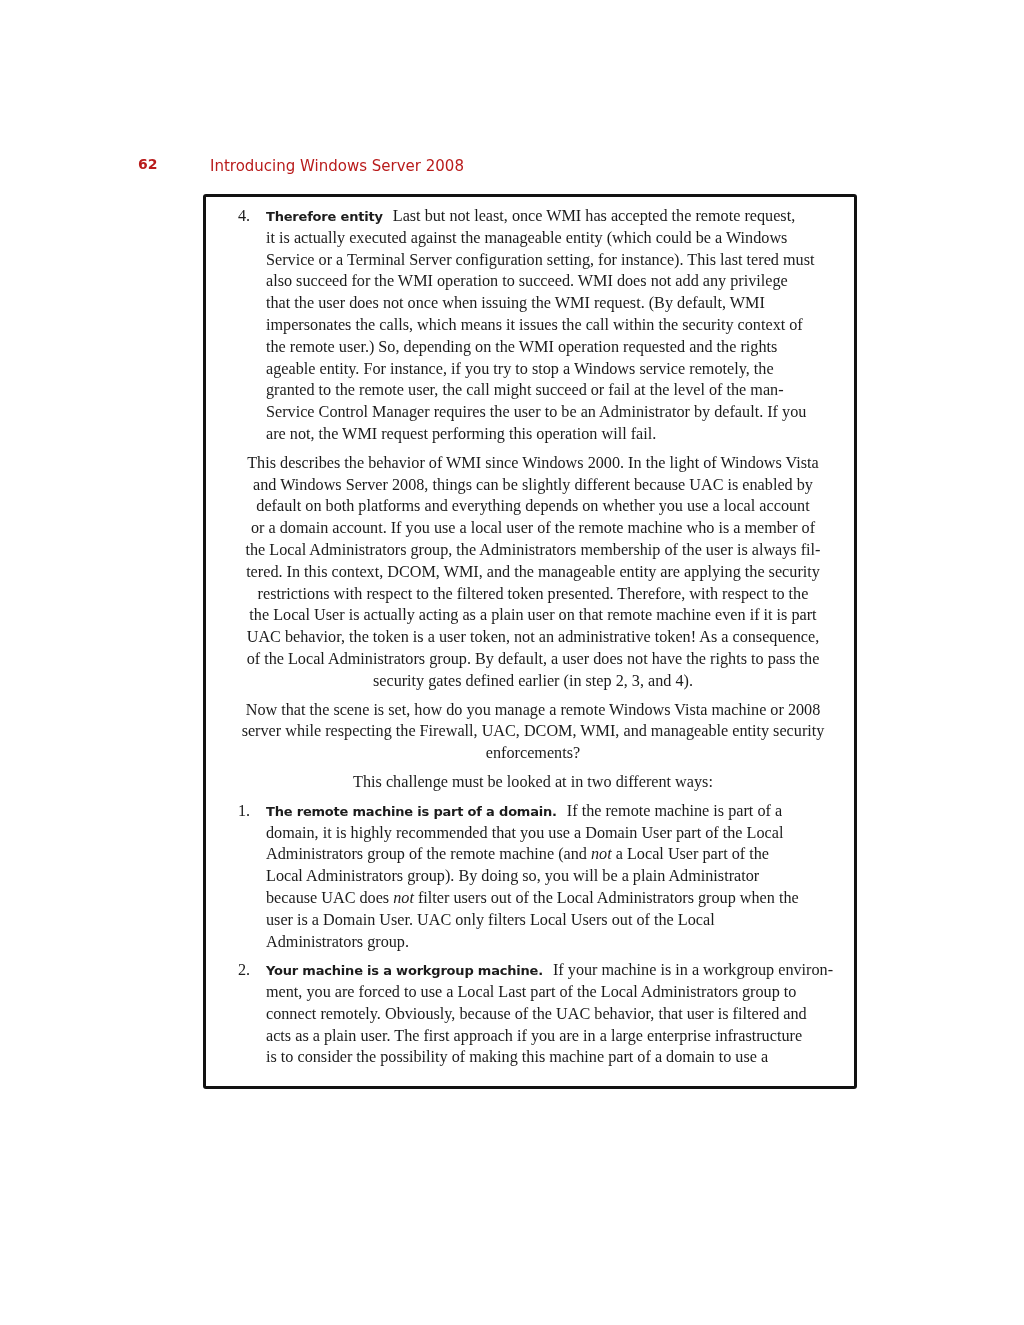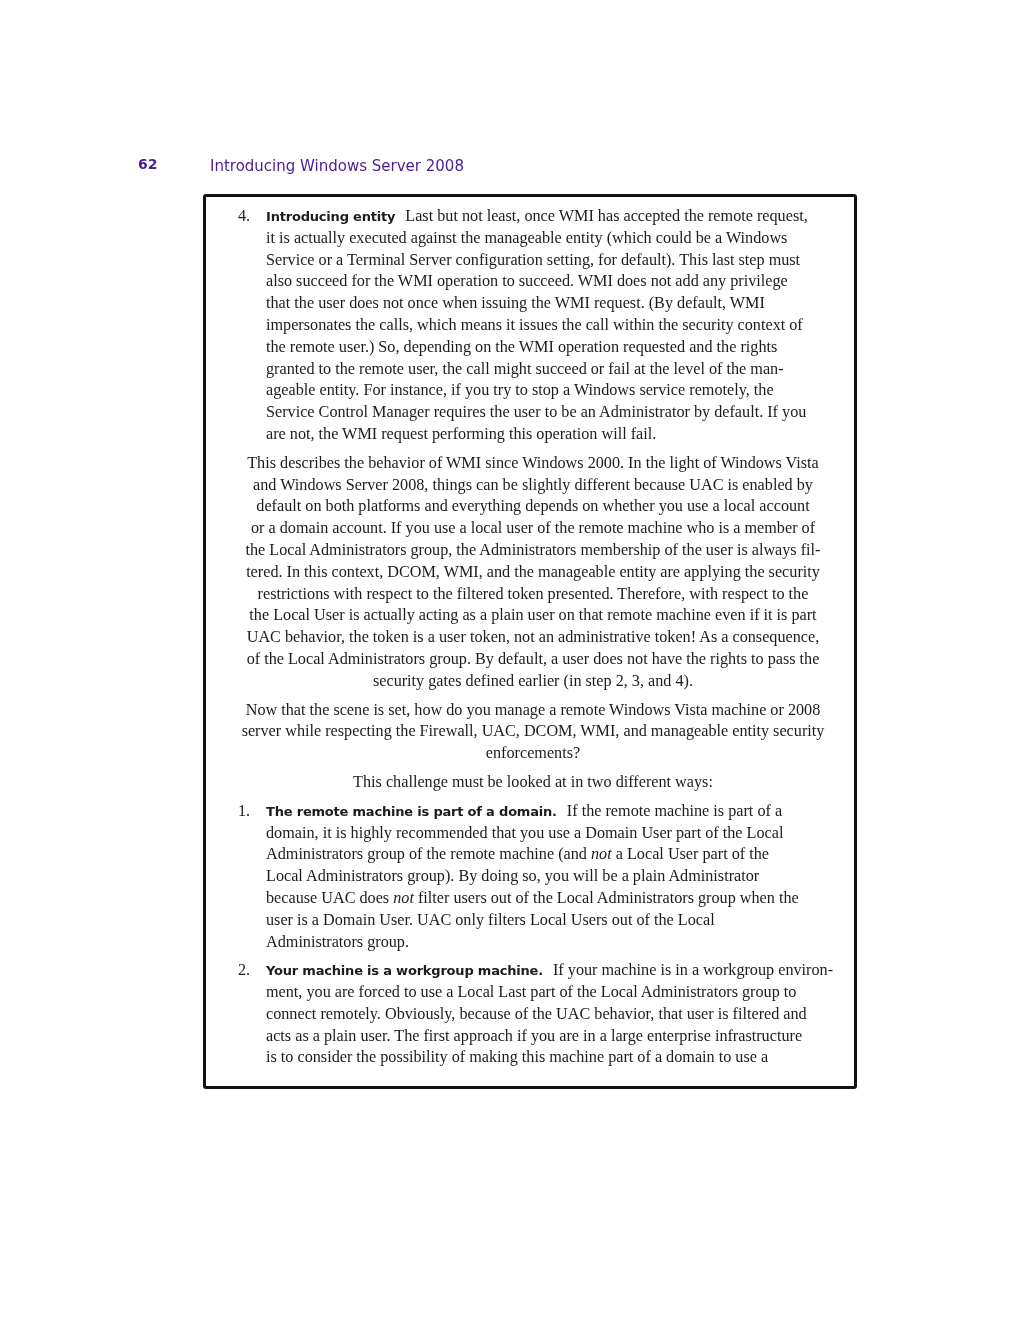--- a/index.html
+++ b/index.html
@@ -1,18 +1,18 @@
 <!DOCTYPE html>
 <html><head>
 <meta charset="utf-8">
 <style>
   html, body { margin: 0; padding: 0; background: #ffffff; }
   body { width: 1024px; height: 1325px; position: relative; overflow: hidden; color: #1a1a1a; }
   .running-head { position: absolute; top: 156px; left: 0; width: 1024px; height: 20px;
-    font-family: "DejaVu Sans", sans-serif; font-size: 13px; color: #4c1d95; }
+    font-family: "DejaVu Sans", sans-serif; font-size: 13px; color: #b91c1c; }
   .page-number { position: absolute; left: 138px; top: 0; font-weight: bold; font-size: 14px; }
   .book-title { position: absolute; left: 203px; top: 1px; font-size: 15px; margin-left: 7px; }
   .box { position: absolute; left: 203px; top: 194px; width: 648px; height: 889px;
     border: 3px solid #111; border-radius: 3px; box-sizing: content-box; }
   .content { position: absolute; left: 20px; top: 9px; width: 614px;
     font-family: "Liberation Serif", serif; font-size: 16.2px; line-height: 21.8px; color: #1c1c1c; }
   .item { position: relative; padding-left: 40px; }
   .item .num { position: absolute; left: 12px; top: 0; }
   .item .lead { font-family: "DejaVu Sans", sans-serif; font-weight: bold; font-size: 13px; letter-spacing: -0.2px; margin-right: 10px; }
   .para { margin: 0; text-align: center; }
@@ -26,29 +26,29 @@
 <div class="running-head">
   <span class="page-number">62</span>
   <span class="book-title">Introducing Windows Server 2008</span>
 </div>
 
 <div class="box">
   <div class="content">
 
     <div class="item">
       <span class="num">4.</span>
-      <span class="line"><span class="lead">Introducing entity</span><span>Last but not least, once WMI has accepted the remote request,</span></span>
+      <span class="line"><span class="lead">Therefore entity</span><span>Last but not least, once WMI has accepted the remote request,</span></span>
       <span class="line">it is actually executed against the manageable entity (which could be a Windows</span>
-      <span class="line">Service or a Terminal Server configuration setting, for default). This last step must</span>
+      <span class="line">Service or a Terminal Server configuration setting, for instance). This last tered must</span>
       <span class="line">also succeed for the WMI operation to succeed. WMI does not add any privilege</span>
       <span class="line">that the user does not once when issuing the WMI request. (By default, WMI</span>
       <span class="line">impersonates the calls, which means it issues the call within the security context of</span>
       <span class="line">the remote user.) So, depending on the WMI operation requested and the rights</span>
+      <span class="line">ageable entity. For instance, if you try to stop a Windows service remotely, the</span>
       <span class="line">granted to the remote user, the call might succeed or fail at the level of the man-</span>
-      <span class="line">ageable entity. For instance, if you try to stop a Windows service remotely, the</span>
       <span class="line">Service Control Manager requires the user to be an Administrator by default. If you</span>
       <span class="line">are not, the WMI request performing this operation will fail.</span>
     </div>
 
     <div class="gap"></div>
 
     <div class="para">
       <span class="line">This describes the behavior of WMI since Windows 2000. In the light of Windows Vista</span>
       <span class="line">and Windows Server 2008, things can be slightly different because UAC is enabled by</span>
       <span class="line">default on both platforms and everything depends on whether you use a local account</span>

